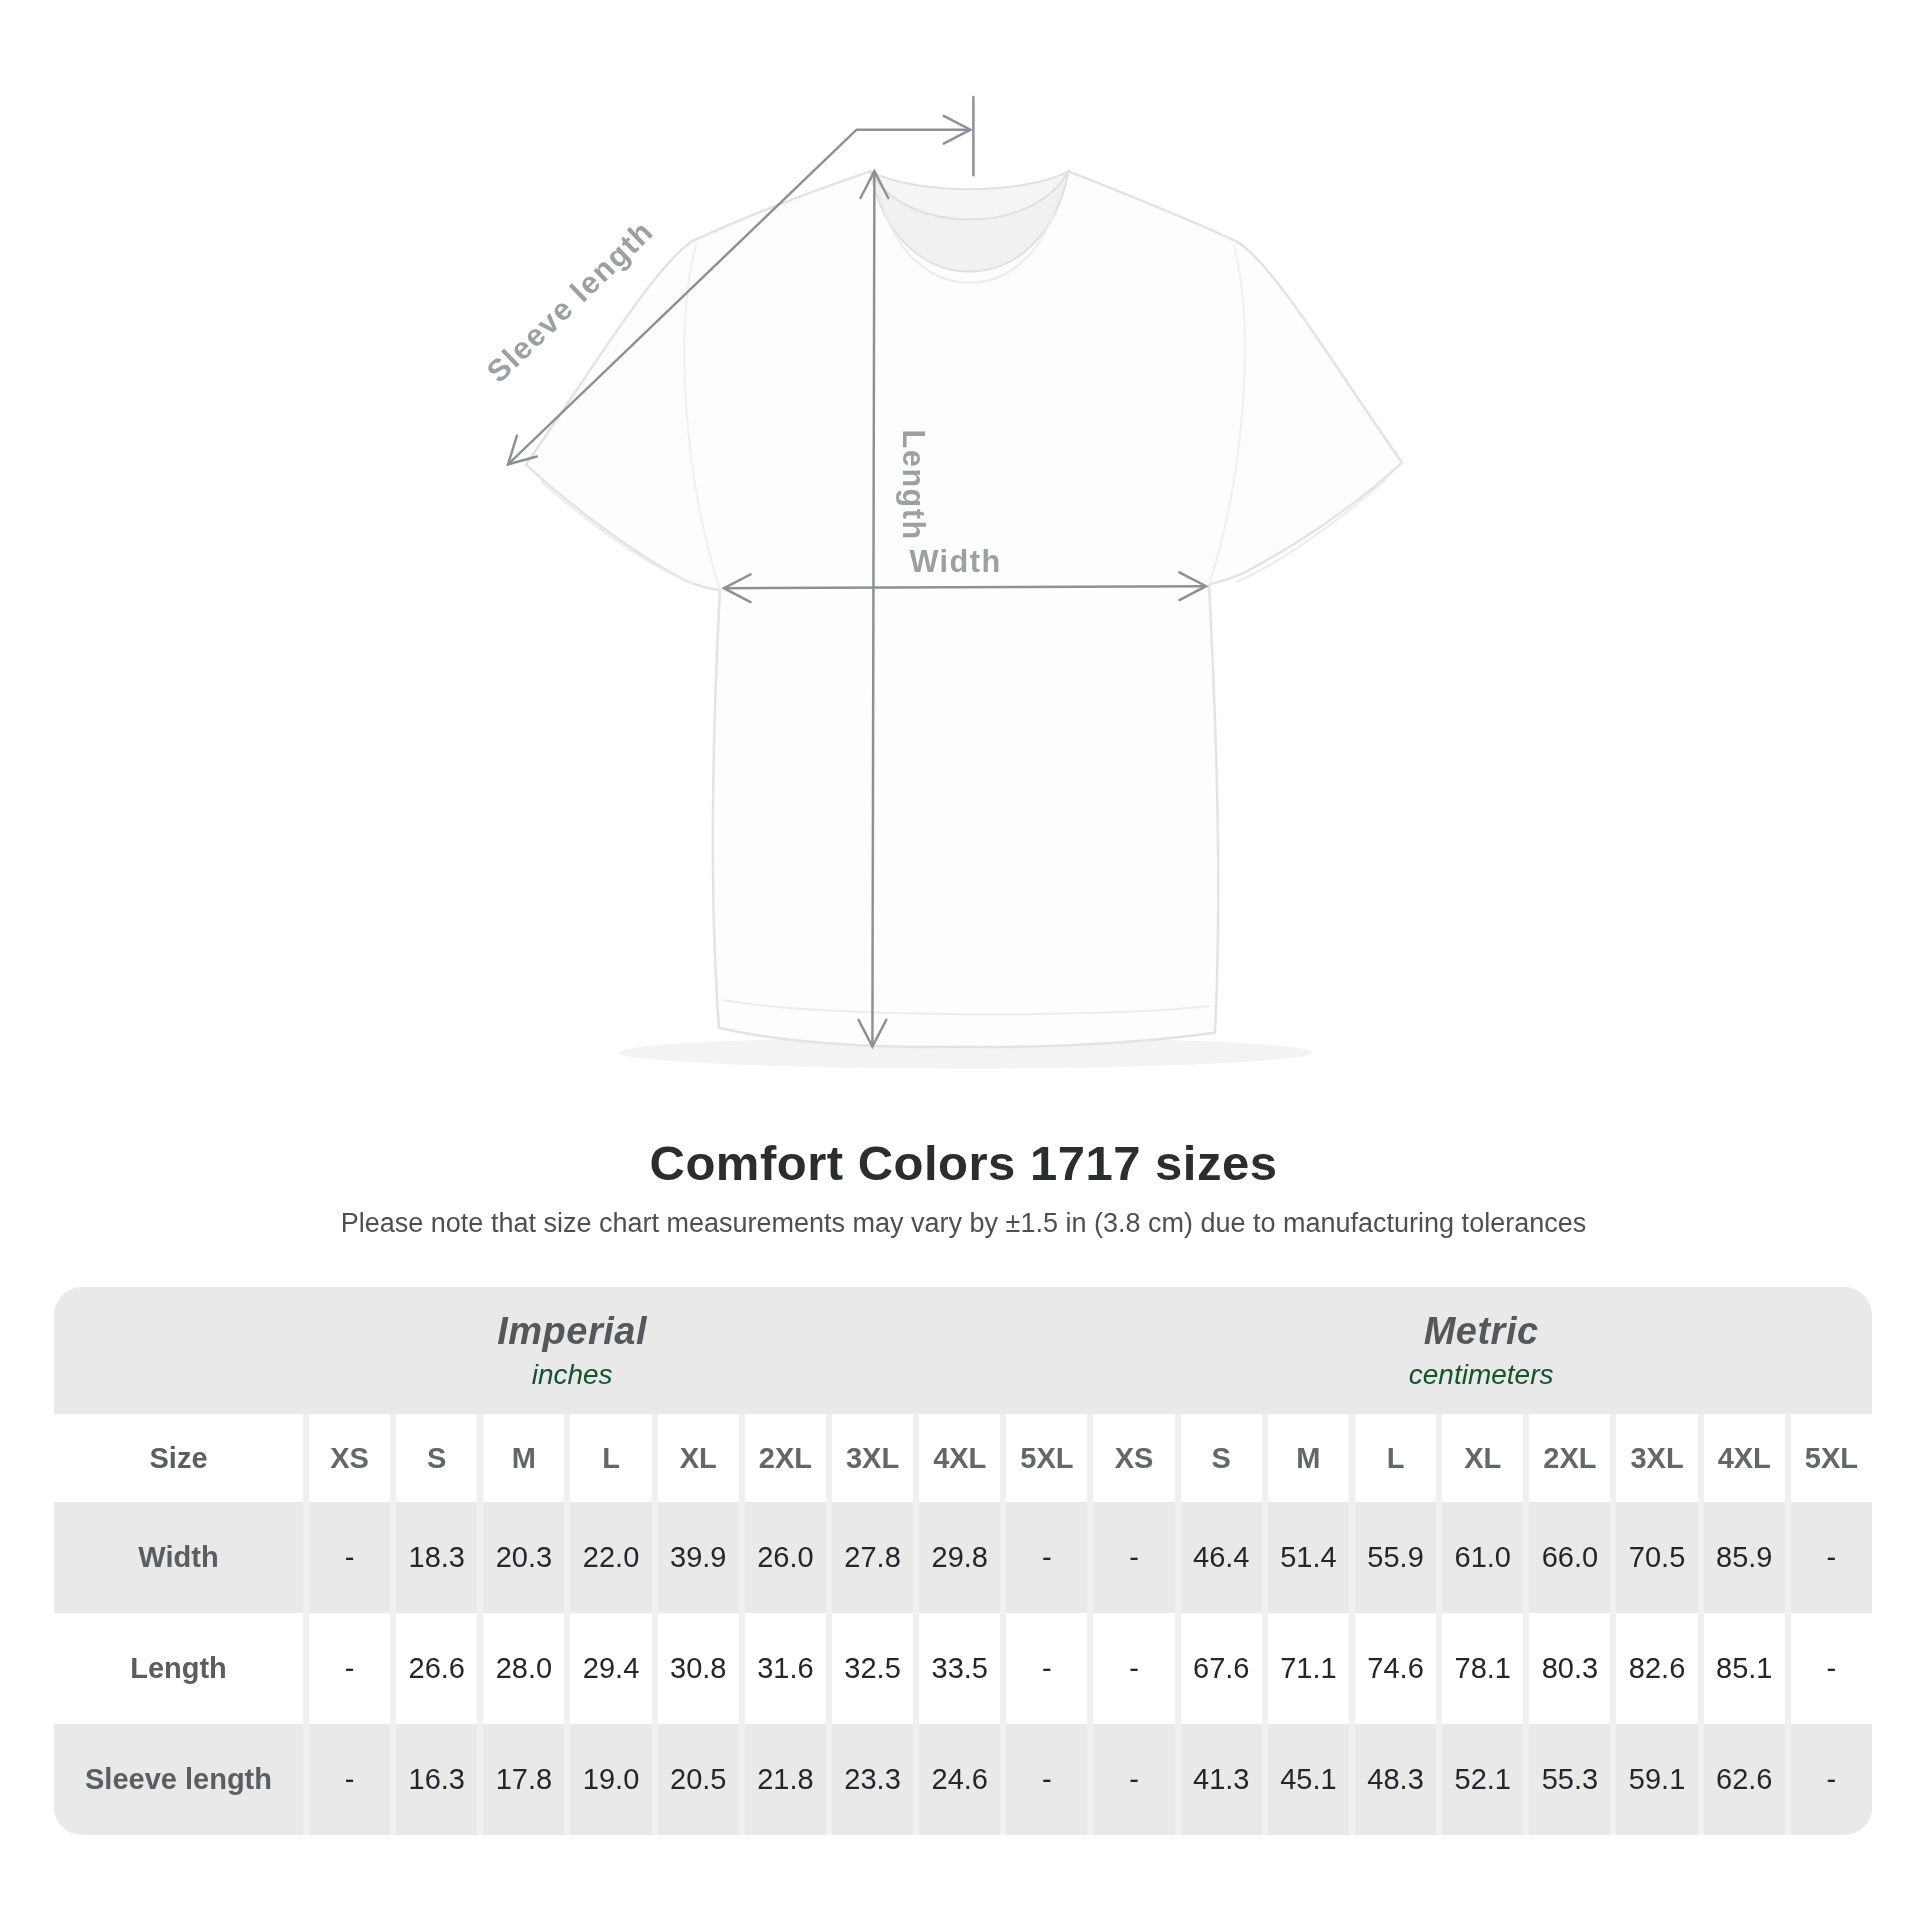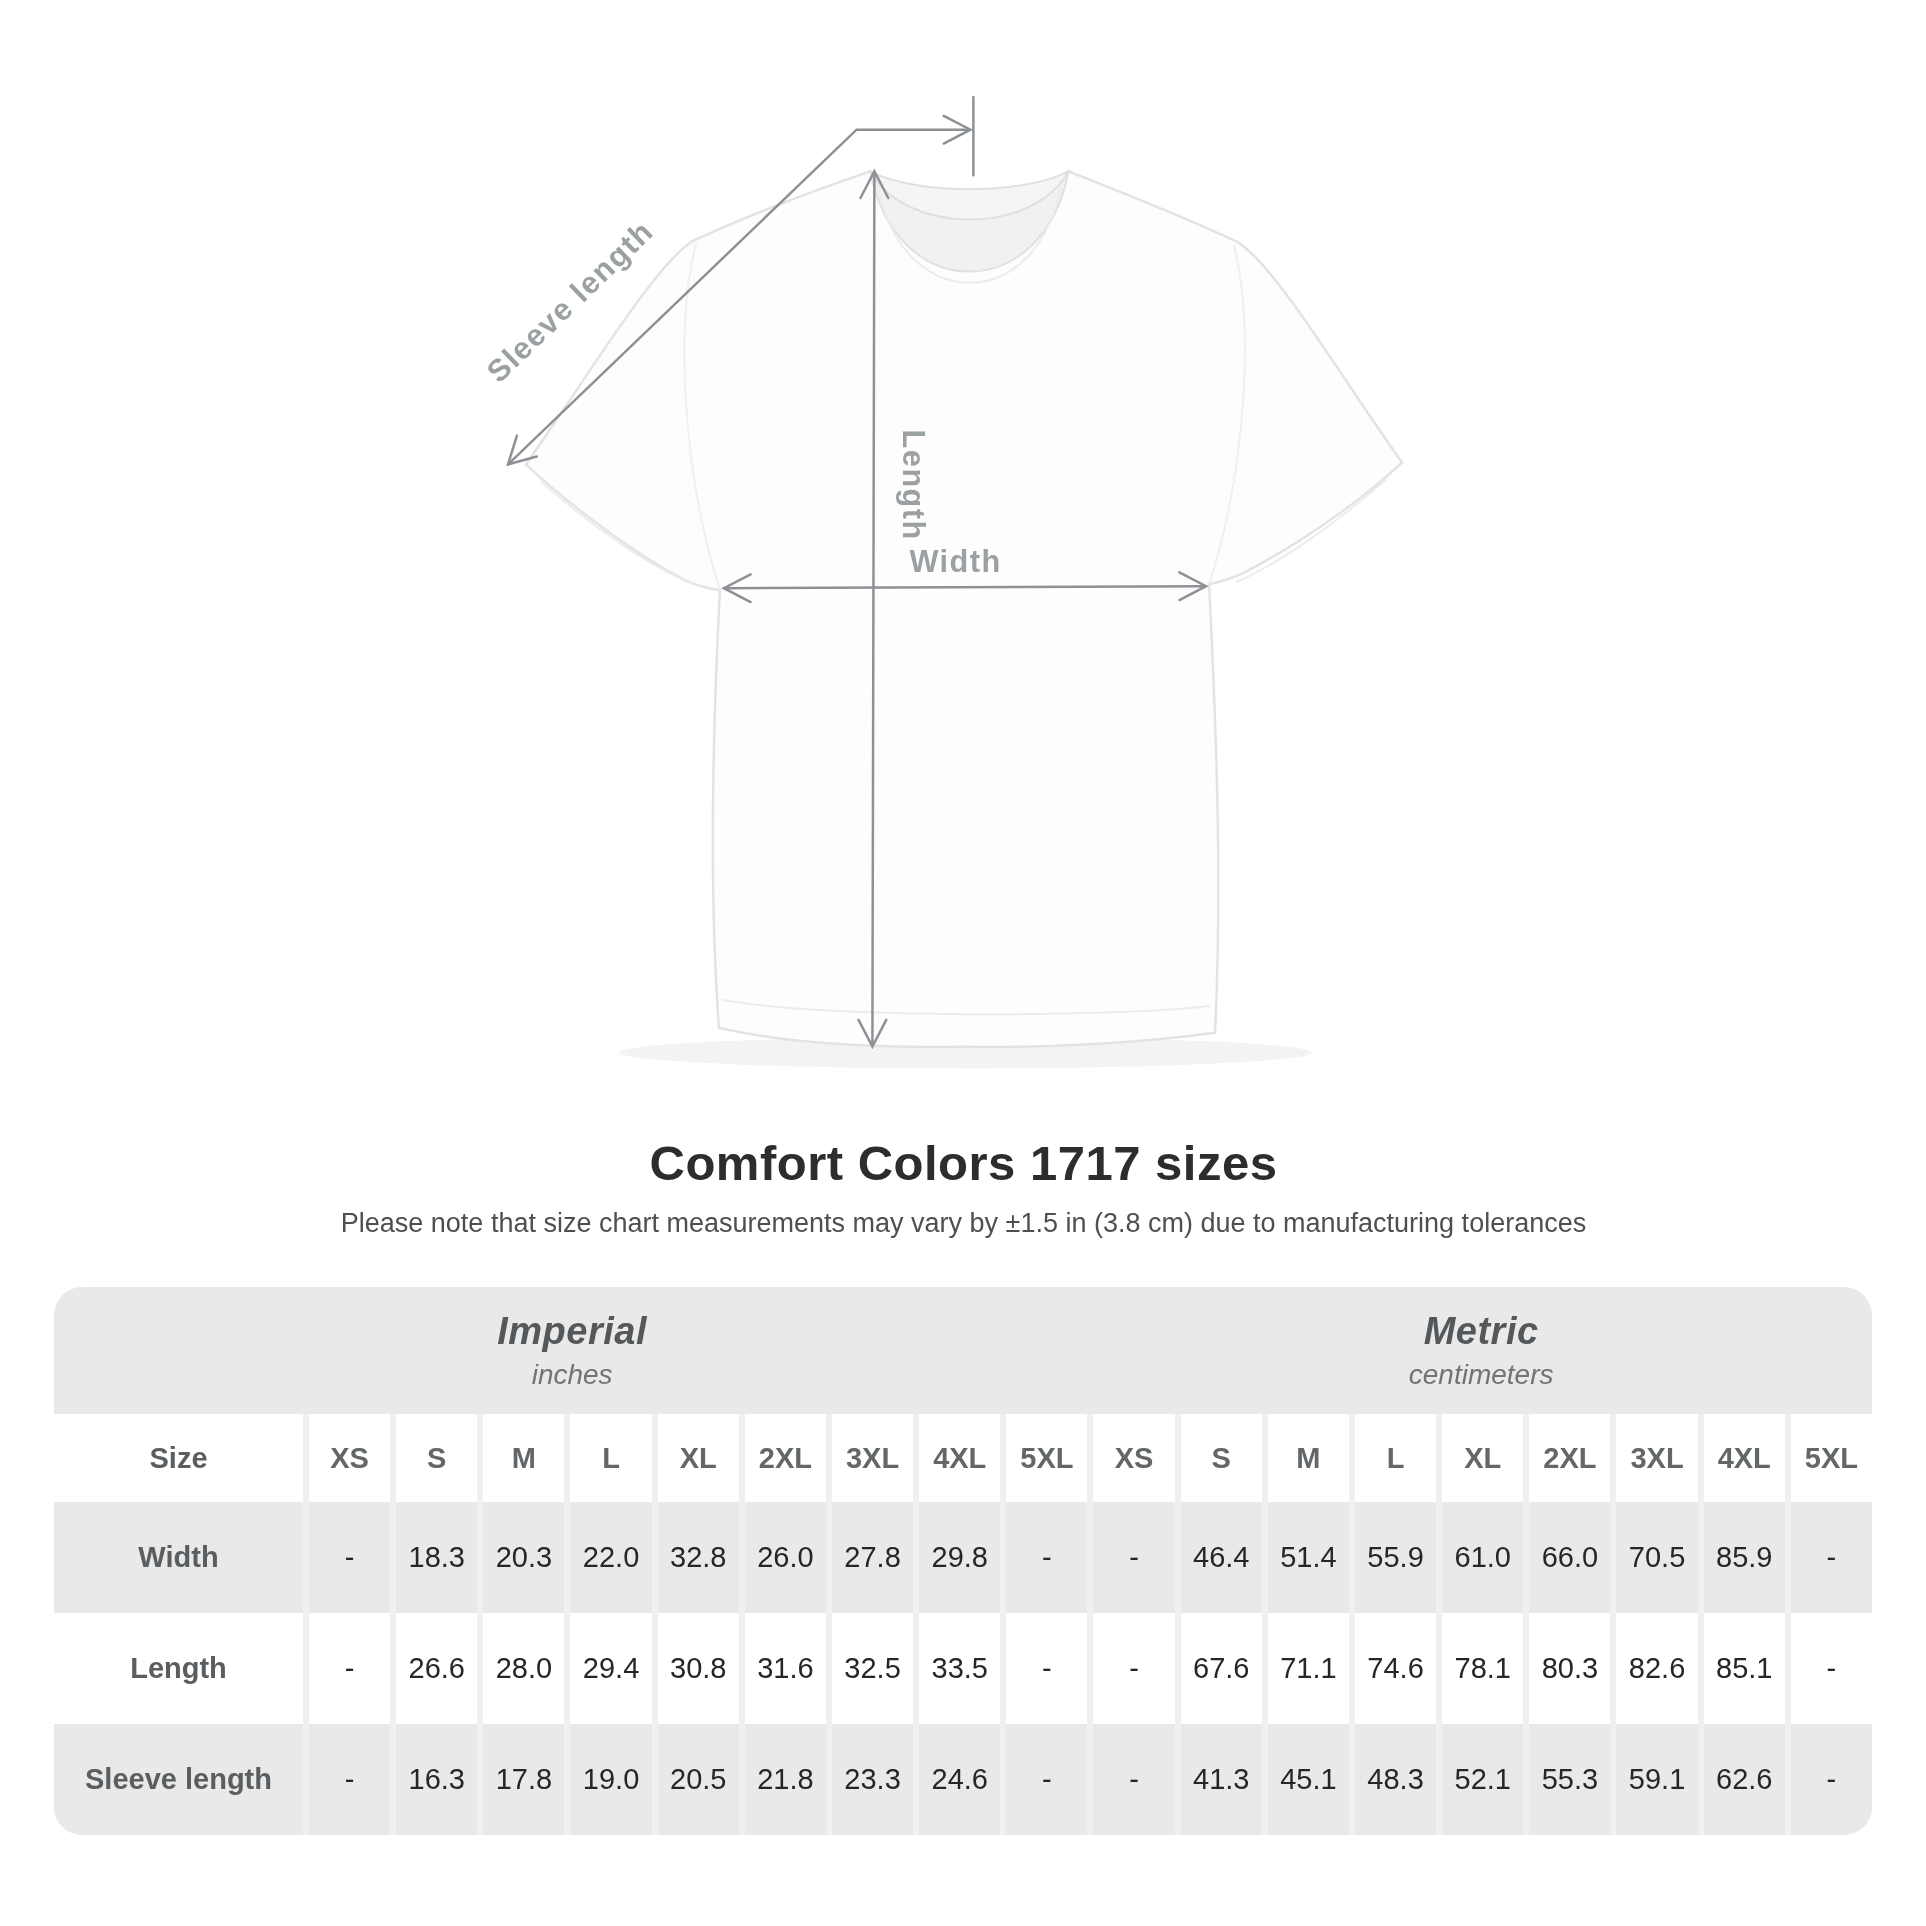--- a/index.html
+++ b/index.html
@@ -30,21 +30,21 @@
   .band{
     position:relative;height:127px;background:#e9e9ea;
   }
   .band-group{
     position:absolute;top:0;height:100%;display:flex;flex-direction:column;
     align-items:center;justify-content:center;gap:6px;box-sizing:border-box;
   }
   .band-group.left{left:0;width:57%;}
   .band-group.right{left:57%;width:43%;}
   .band-title{font-size:38px;font-weight:bold;font-style:italic;color:#54585a;letter-spacing:0.5px;}
-  .band-sub{font-size:28px;font-style:italic;color:#737373;}
+  .band-sub{font-size:28px;font-style:italic;color:#14532d;}
   .tgrid{
     display:grid;grid-template-columns:249px repeat(18,1fr);
     column-gap:6px;background:#f0f0f1;
   }
   .cell{
     display:flex;align-items:center;justify-content:center;
     background:#ffffff;font-size:29px;color:#242628;
   }
   .thead .cell{height:88px;font-weight:bold;color:#63676a;}
   .tdata .cell{height:111px;}
@@ -157,21 +157,21 @@
         <div class="cell">3XL</div>
         <div class="cell">4XL</div>
         <div class="cell">5XL</div>
       </div>
     <div class="tgrid tdata shade">
         <div class="cell lab">Width</div>
         <div class="cell">-</div>
         <div class="cell">18.3</div>
         <div class="cell">20.3</div>
         <div class="cell">22.0</div>
-        <div class="cell">32.8</div>
+        <div class="cell">39.9</div>
         <div class="cell">26.0</div>
         <div class="cell">27.8</div>
         <div class="cell">29.8</div>
         <div class="cell">-</div>
         <div class="cell">-</div>
         <div class="cell">46.4</div>
         <div class="cell">51.4</div>
         <div class="cell">55.9</div>
         <div class="cell">61.0</div>
         <div class="cell">66.0</div>

